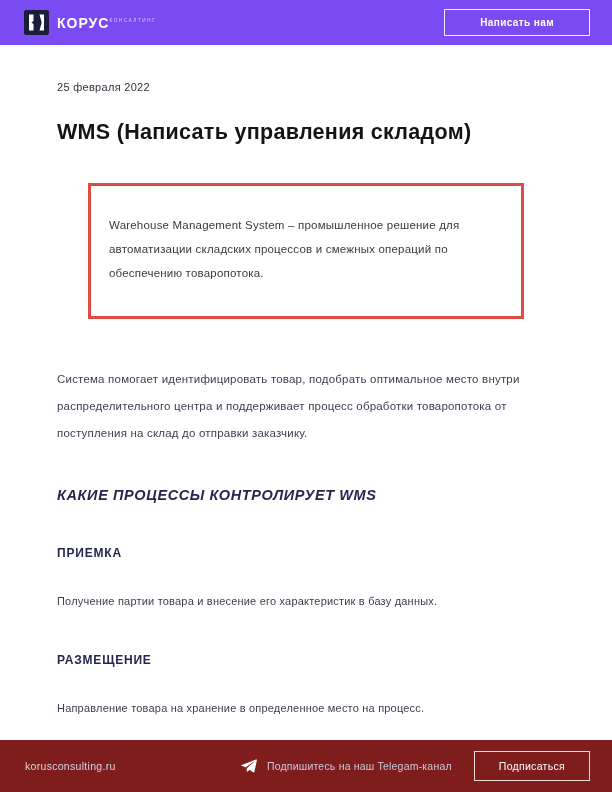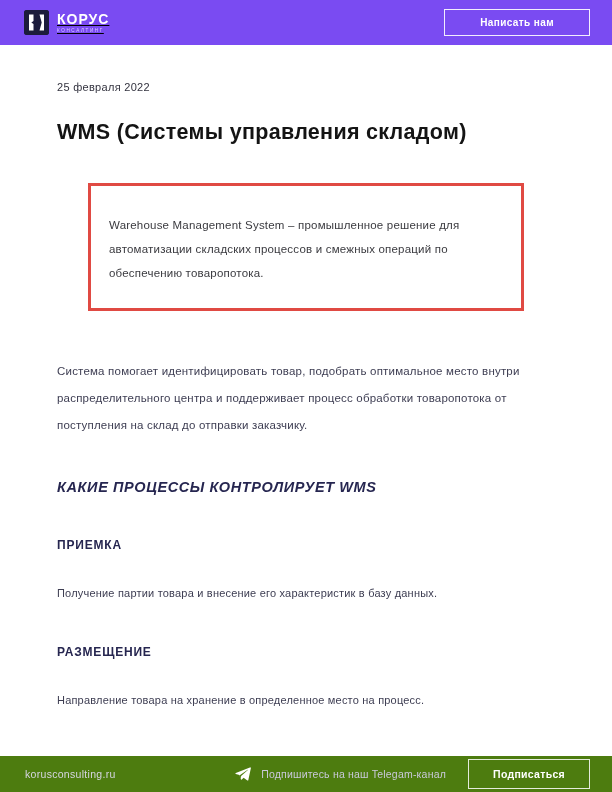--- a/index.html
+++ b/index.html
@@ -24,21 +24,21 @@
   }
   .logo { display: flex; align-items: center; gap: 8px; cursor: pointer; }
   .logo-mark {
     width: 25px; height: 25px;
     background: #1c1c3c;
     border-radius: 3px;
     position: relative;
     flex-shrink: 0;
   }
   .logo-mark svg { position: absolute; top: 0; left: 0; }
-  .logo-text { display: flex; flex-direction: column; line-height: 1; text-decoration: underline; }
+  .logo-text { display: flex; flex-direction: row; line-height: 1; }
   .logo-name {
     color: #ffffff; font-weight: bold; font-size: 14px; letter-spacing: 1px;
   }
   .logo-sub {
     color: #d9ccff; font-size: 4.6px; letter-spacing: 1.6px; margin-top: 3px;
   }
   .header-btn {
     background: transparent;
     border: 1px solid rgba(255,255,255,0.9);
     color: #ffffff;
@@ -63,21 +63,21 @@
   .article-title {
     margin-top: 27px;
     font-size: 21.5px;
     font-weight: bold;
     color: #141414;
     letter-spacing: 0.3px;
   }
   .callout {
     margin: 38px 31px 8px 31px;
     border: 3px solid #e04a43;
-    padding: 27px 18px 23px 18px;
+    padding: 27px 18px 31px 18px;
     background: #ffffff;
   }
   .callout-text {
     font-size: 11.5px;
     line-height: 24px;
     color: #3a3a3f;
     letter-spacing: 0.2px;
   }
   .intro {
     margin-top: 47px;
@@ -104,22 +104,22 @@
   .sub-text {
     margin-top: 32px;
     font-size: 11px;
     line-height: 18px;
     color: #3d3d52;
     letter-spacing: 0.2px;
   }
 
   
   .footer {
-    height: 36px;
-    background: #4d7c0f;
+    height: 52px;
+    background: #7f1d1d;
     display: flex;
     align-items: center;
     justify-content: space-between;
     padding: 0 22px 0 25px;
     flex-shrink: 0;
   }
   .footer-site {
     color: #d6d6e2;
     font-size: 10.5px;
     letter-spacing: 0.3px;
@@ -133,21 +133,21 @@
     font-size: 10.5px;
     letter-spacing: 0.2px;
     margin-right: 12px;
   }
   .footer-btn {
     background: transparent;
     border: 1px solid rgba(255,255,255,0.85);
     color: #ffffff;
     font-family: "Liberation Sans", sans-serif;
     font-size: 10.5px;
-    font-weight: bold;
+    font-weight: normal;
     letter-spacing: 0.3px;
     padding: 8px 24px;
     cursor: pointer;
   }
 </style>
 </head>
 <body>
 
 <div class="header">
   <div class="logo">
@@ -161,21 +161,21 @@
     <span class="logo-text">
       <span class="logo-name">КОРУС</span>
       <span class="logo-sub">КОНСАЛТИНГ</span>
     </span>
   </div>
   <button class="header-btn">Написать нам</button>
 </div>
 
 <div class="article">
   <div class="article-date">25 февраля 2022</div>
-  <h1 class="article-title">WMS (Системы управления складом)</h1>
+  <h1 class="article-title">WMS (Написать управления складом)</h1>
 
   <div class="callout">
     <div class="callout-text">Warehouse Management System – промышленное решение для автоматизации складских процессов и смежных операций по обеспечению товаропотока.</div>
   </div>
 
   <p class="intro">Система помогает идентифицировать товар, подобрать оптимальное место внутри распределительного центра и поддерживает процесс обработки товаропотока от поступления на склад до отправки заказчику.</p>
 
   <h2 class="section-heading">КАКИЕ ПРОЦЕССЫ КОНТРОЛИРУЕТ WMS</h2>
 
   <div>

